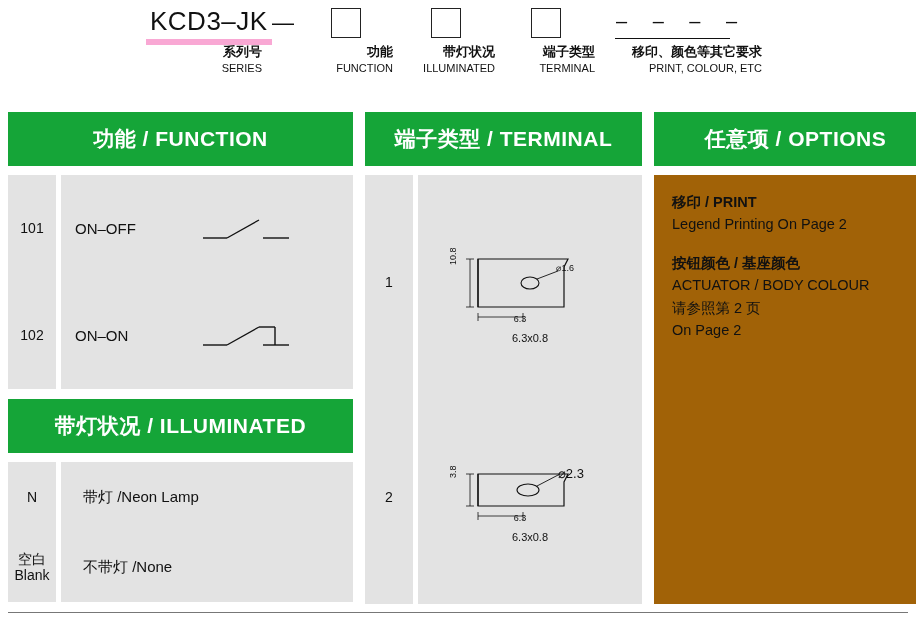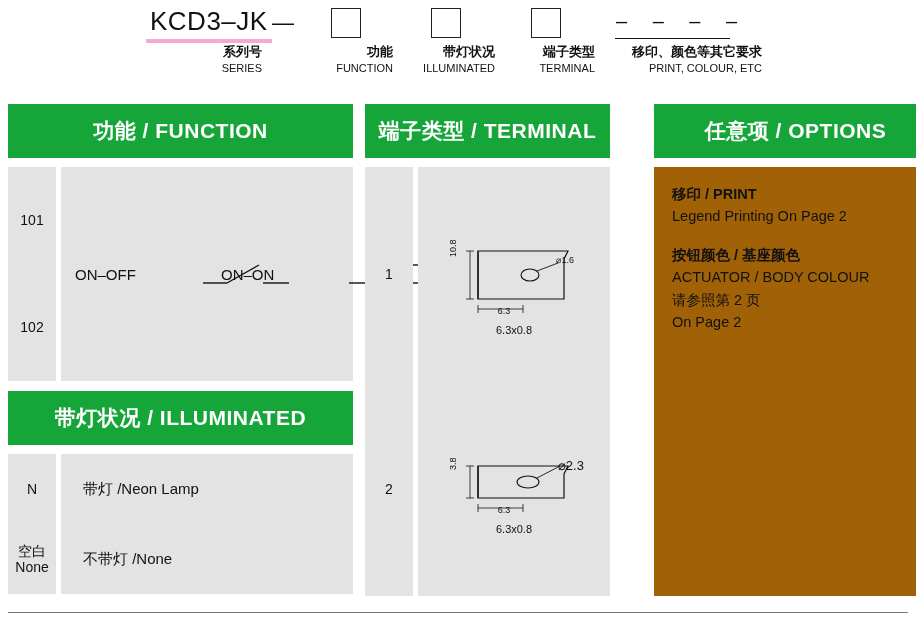--- a/index.html
+++ b/index.html
@@ -21,21 +21,21 @@
     position: relative;
     height: 96px;
   }
   .pn-code {
     position: absolute;
     left: 146px;
     top: 6px;
     font-size: 26px;
     letter-spacing: 0.5px;
     color: #111;
-    border-bottom: 4px solid #f9a8d4;
+    border-bottom: 6px solid #f9a8d4;
     padding: 0 4px 2px 4px;
   }
   .dash {
     position: absolute;
     font-size: 22px;
     color: #111;
   }
   .dash-1 { left: 272px; top: 10px; }
 
   .slot {
@@ -95,24 +95,24 @@
   
   .columns {
     position: absolute;
     left: 8px;
     top: 104px;
     width: 900px;
     height: 498px;
   }
   .col {
     position: absolute;
-    top: 0;
+    top: 8px;
   }
   .col-left   { left: 0px;   width: 345px; }
-  .col-mid    { left: 357px; width: 245px; }
+  .col-mid    { left: 357px; width: 277px; }
   .col-right  { left: 646px; width: 283px; }
 
   .band {
     background: #15a538;
     color: #ffffff;
     height: 54px;
     display: flex;
     align-items: center;
     justify-content: center;
     font-size: 21px;
@@ -141,20 +141,21 @@
     font-size: 14px;
     color: #111;
     text-align: center;
     line-height: 1.15;
   }
   .valcol {
     flex: 1;
     margin-left: 5px;
     background: #e3e3e3;
     display: flex;
+    flex-direction: column;
   }
   .valcell {
     flex: 1;
     display: flex;
     align-items: center;
     position: relative;
     padding-left: 14px;
     font-size: 15px;
     color: #111;
   }
@@ -322,21 +323,21 @@
     </div>
 
     <div class="band band-illum">带灯状况 / ILLUMINATED</div>
 
     <div class="illum-body">
       <div class="illum-key">
         <div class="keycell">N</div>
         <div class="keycell">
           <span>
             <span>空白</span><br>
-            <span>None</span>
+            <span>Blank</span>
           </span>
         </div>
       </div>
       <div class="illum-val">
         <div class="valcell">带灯 /Neon Lamp</div>
         <div class="valcell">不带灯 /None</div>
       </div>
     </div>
   </div>
 

